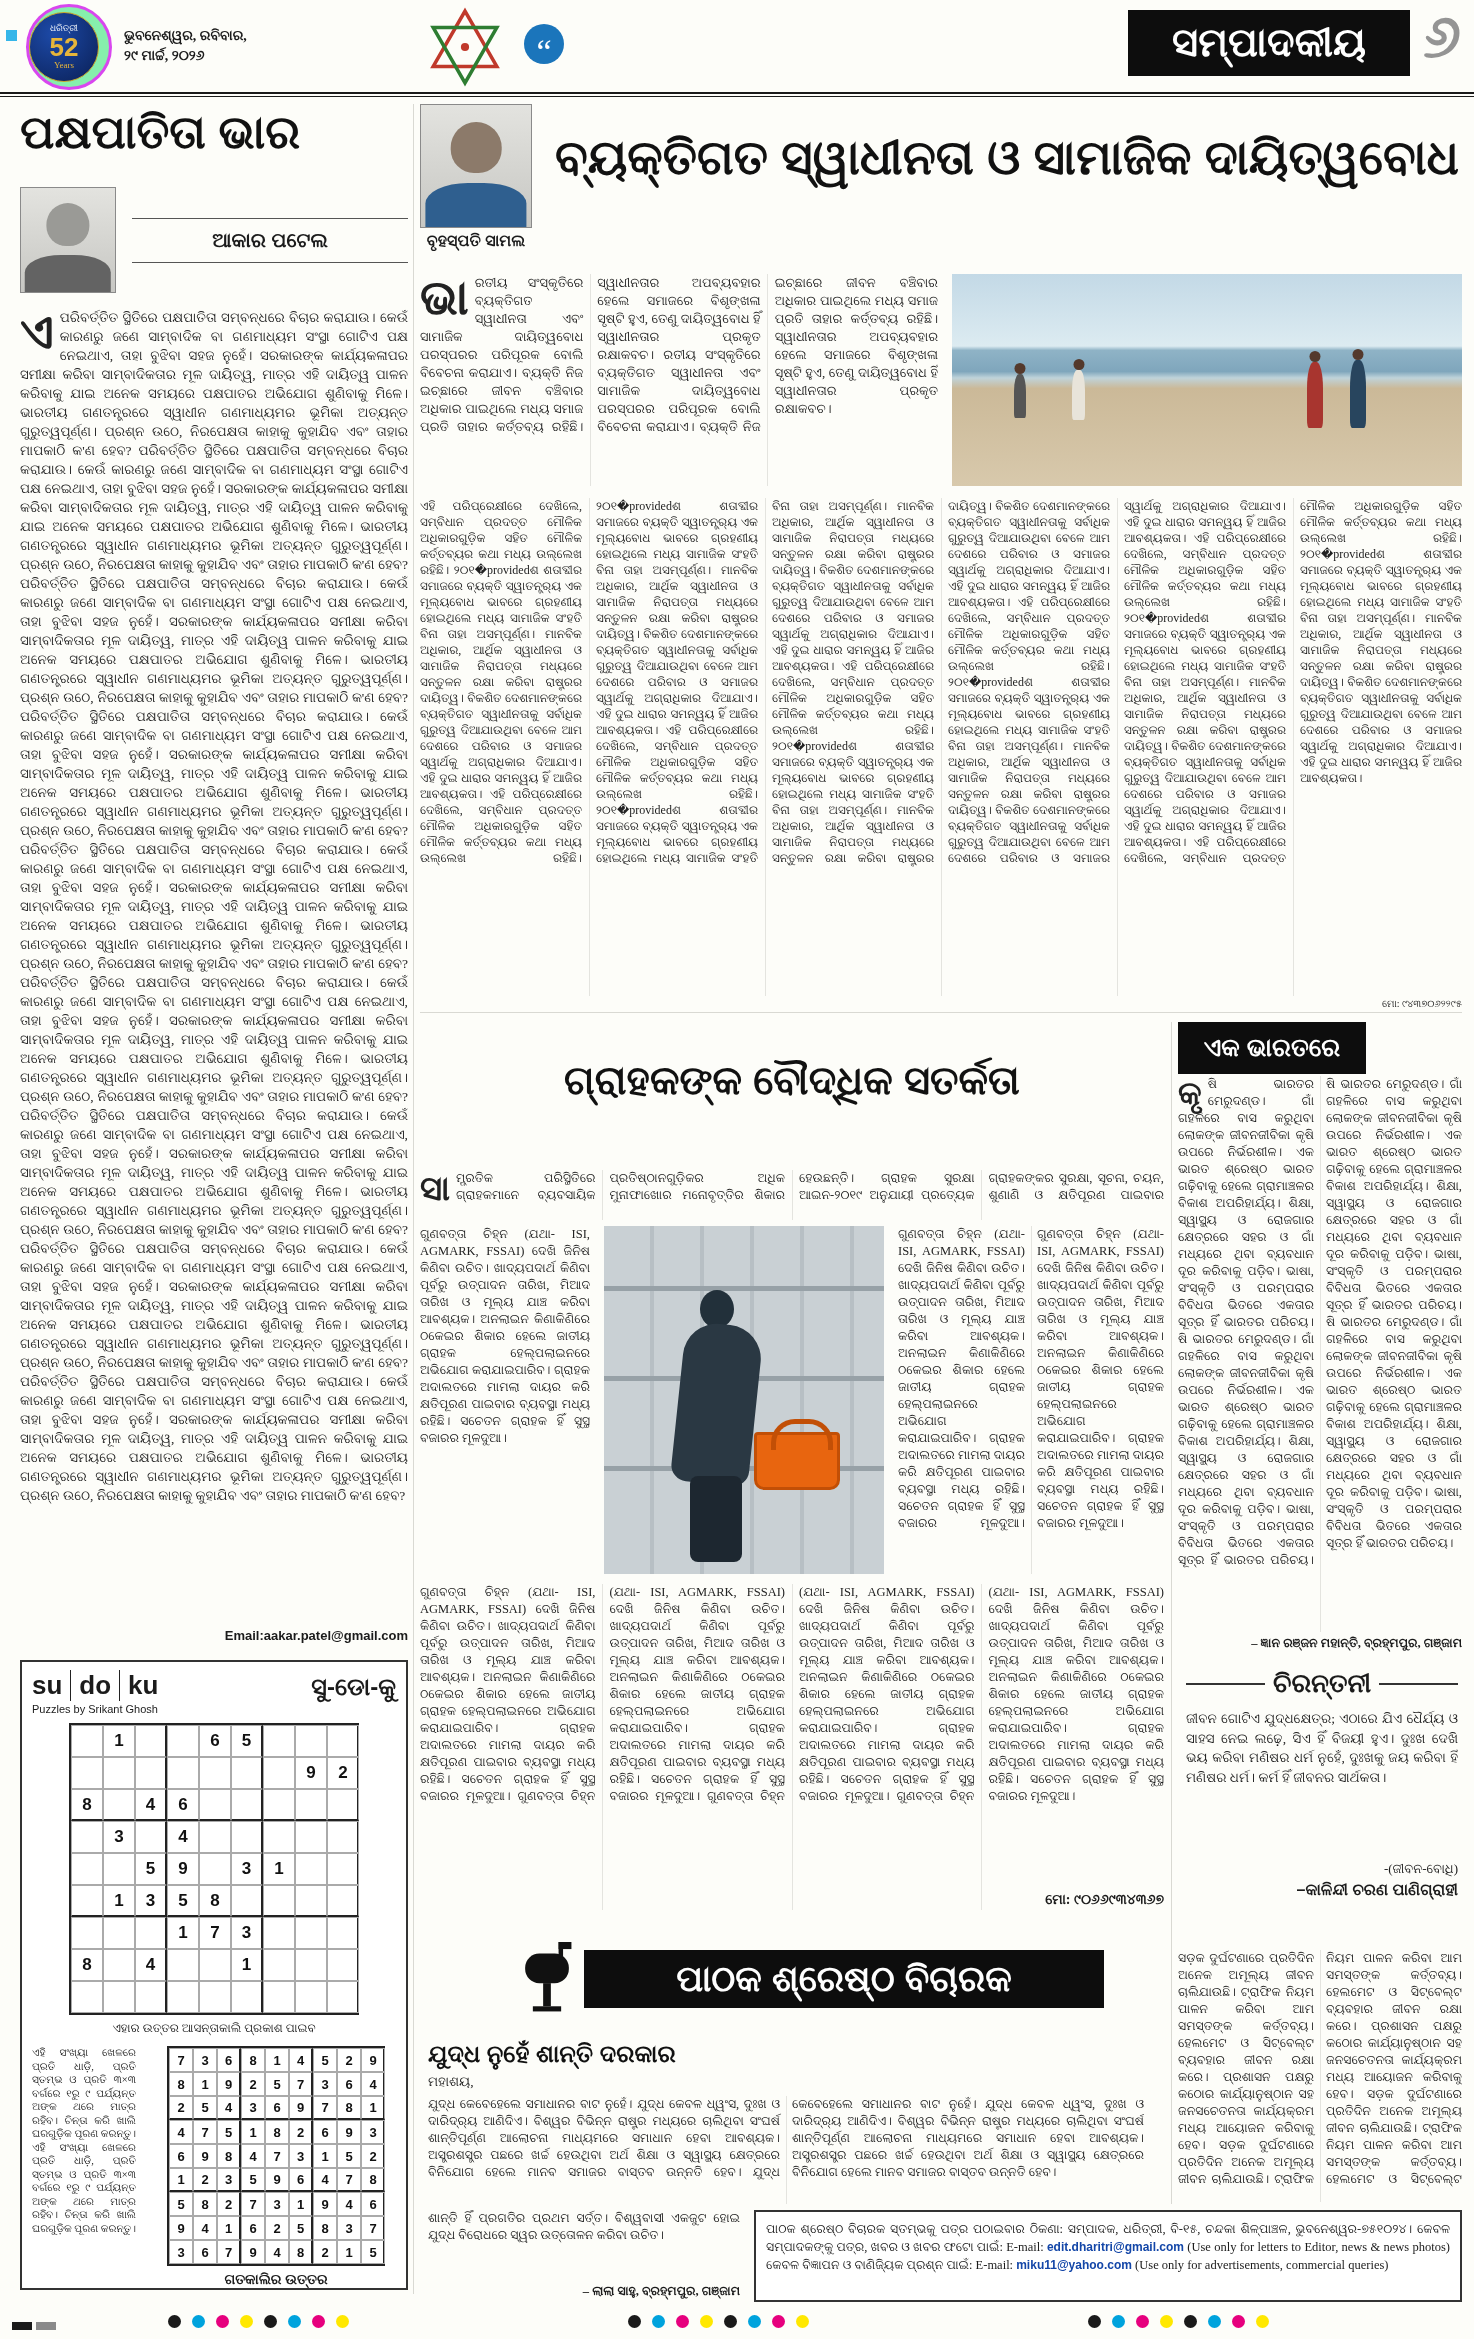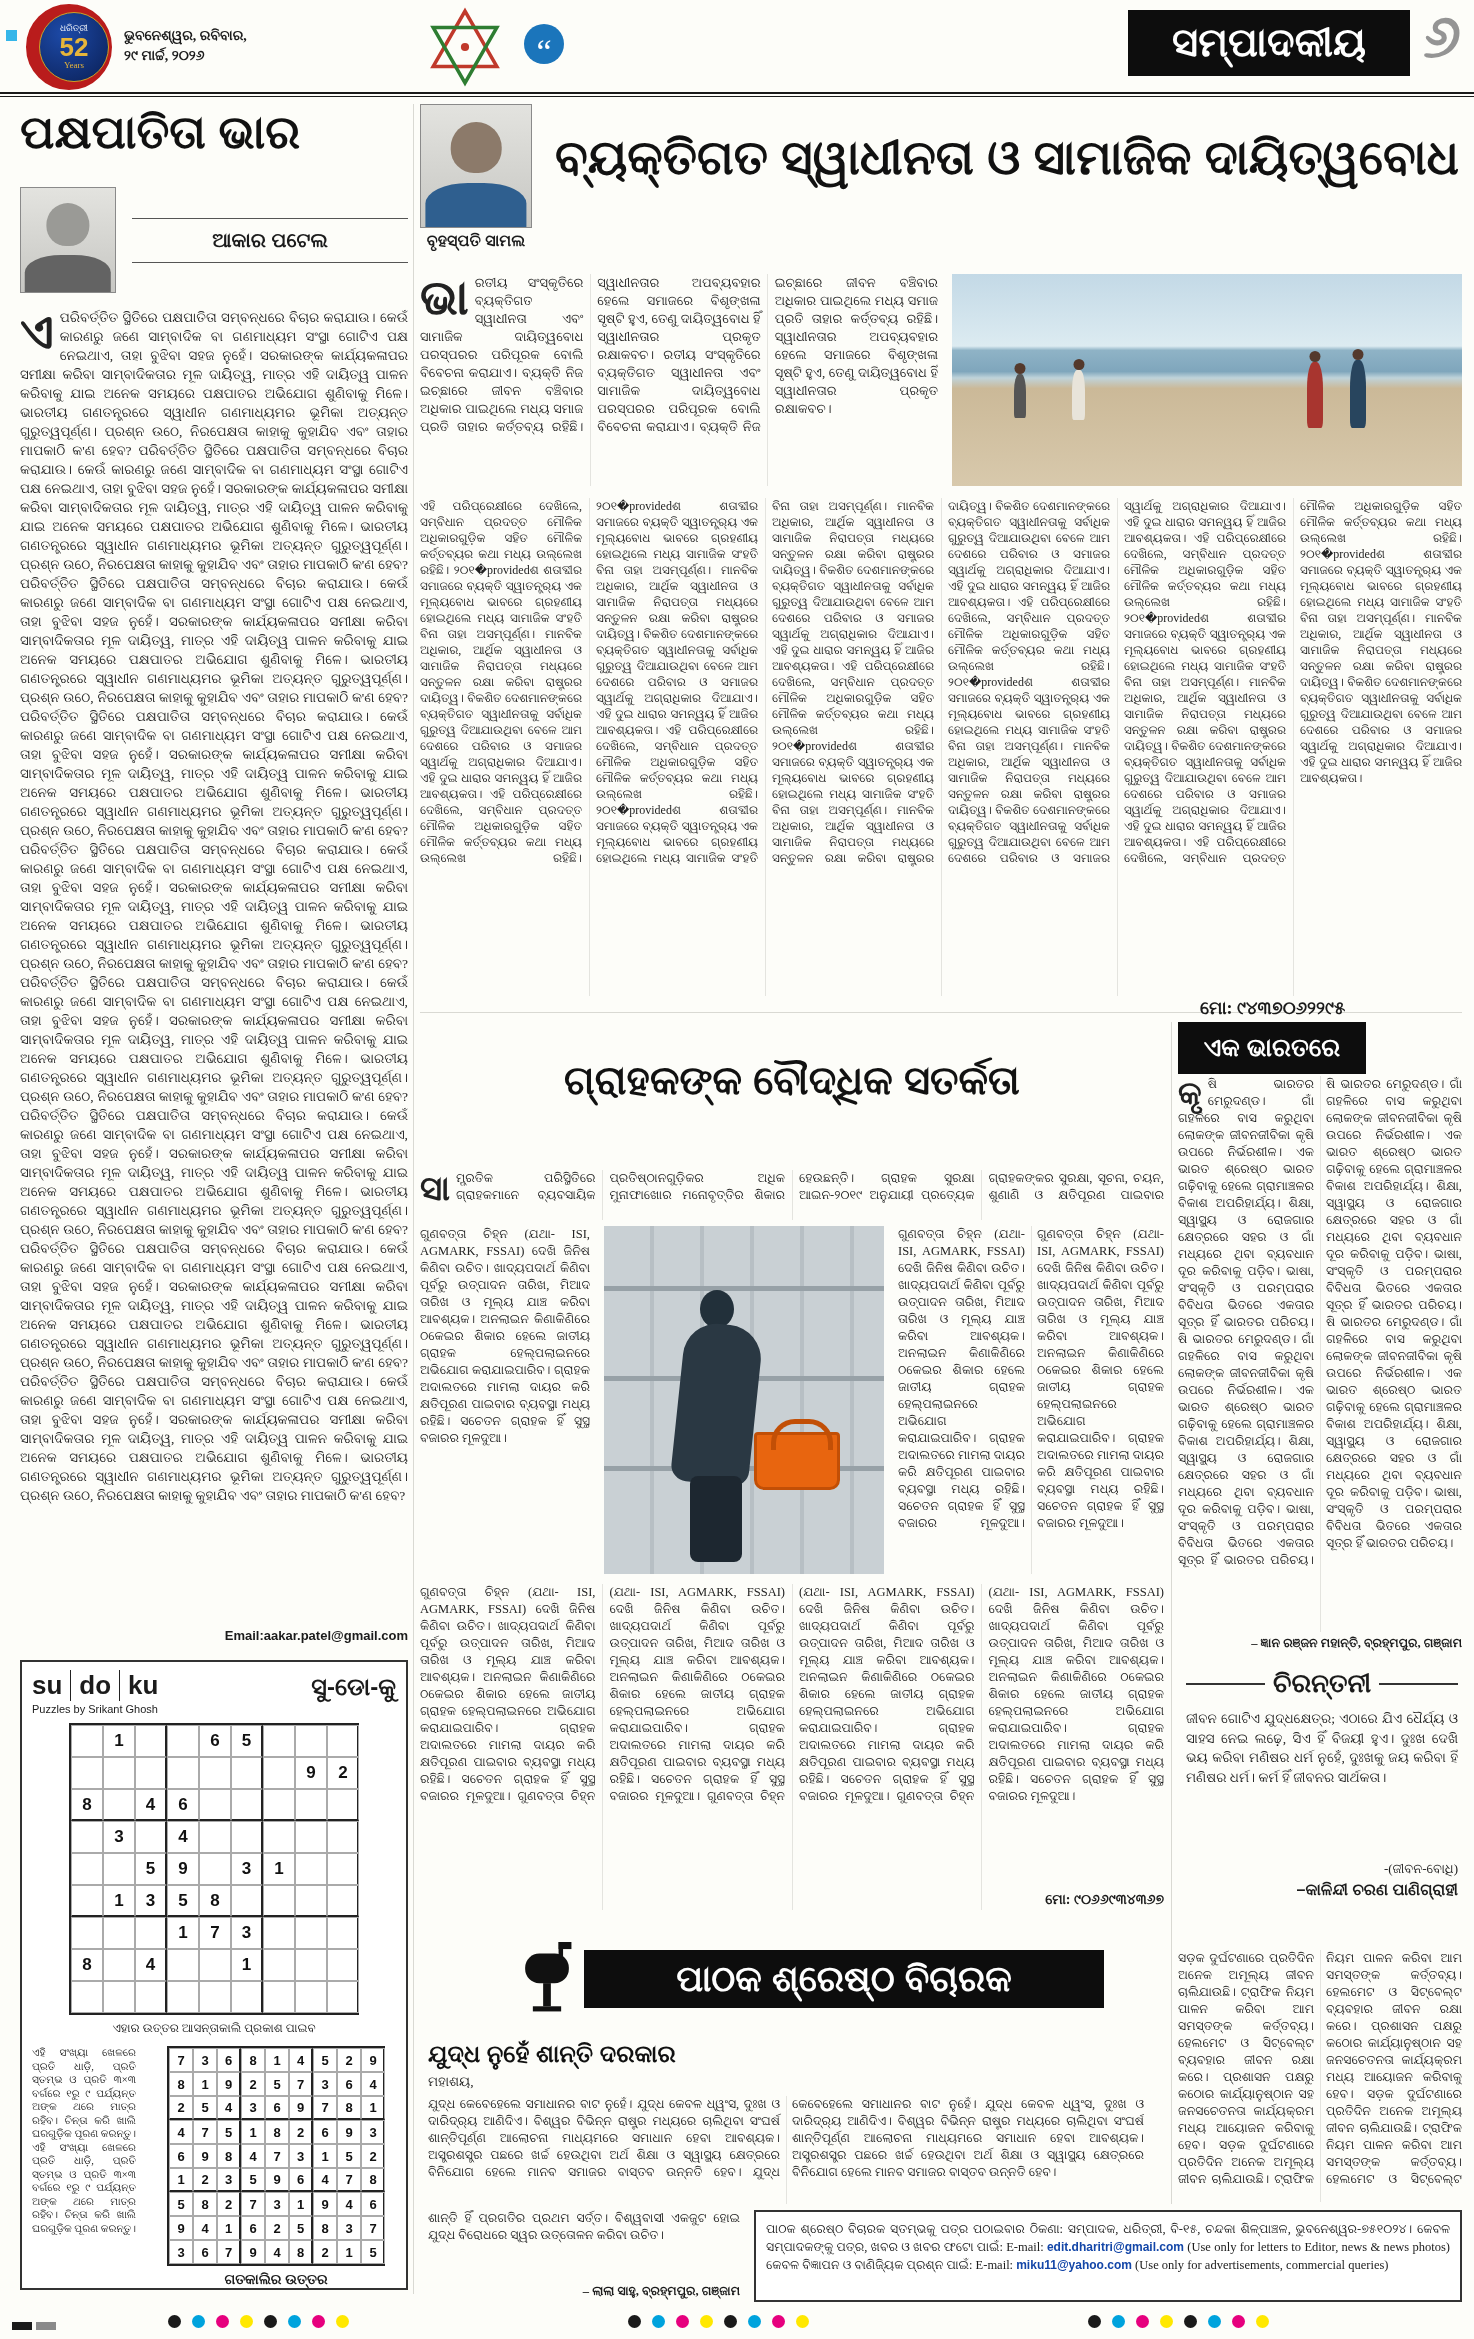--- a/index.html
+++ b/index.html
@@ -3,21 +3,21 @@
 <meta charset="utf-8">
 <style>
   *{margin:0;padding:0;box-sizing:border-box}
   html,body{background:#9a9a9a}
   .page{position:relative;width:1474px;height:2339px;margin:0 auto;background:#fdfdf9;
         font-family:"Liberation Serif","DejaVu Serif",serif;color:#1b1b1b;overflow:hidden}
 
   
   .corner-sq{position:absolute;left:6px;top:30px;width:11px;height:11px;background:#35b6e9}
   .logo-badge{position:absolute;left:26px;top:4px;width:86px;height:86px;border-radius:50%;
-              border:3px solid #b91c1c;background:#b91c1c;display:flex;align-items:center;justify-content:flex-end}
+              border:3px solid #d946ef;background:#86efac;display:flex;align-items:center;justify-content:flex-start}
   .logo-inner{width:70px;height:70px;border-radius:50%;border:1px solid #c9a227;
               background:radial-gradient(circle at 35% 30%,#1d4aa8,#0a1f55);
               color:#e7b53a;display:flex;flex-direction:column;align-items:center;justify-content:center;text-align:center}
   .logo-top{font-size:9px;color:#fff;line-height:11px}
   .logo-num{font-size:26px;font-weight:bold;line-height:26px;font-family:"Liberation Sans",sans-serif}
   .logo-years{font-size:9px;line-height:11px}
   .dateline{position:absolute;left:124px;top:26px;width:185px;font-size:14px;line-height:20px;font-weight:bold}
   .star-emblem{position:absolute;left:424px;top:6px;width:82px;height:82px}
   .quote-block{position:absolute;left:524px;top:12px;width:596px;height:74px}
   .quote-icon{position:absolute;left:0;top:12px;width:40px;height:40px;border-radius:50%;background:#1b75bb;
@@ -86,21 +86,21 @@
   .a1-authorblock{width:132px}
   .a1-photo{width:112px;height:124px}
   .a1-authname{font-weight:bold;font-size:16px;text-align:center;width:112px;margin-top:4px;font-family:"Liberation Sans",sans-serif}
   .a1-headline{flex:1;text-align:center;font-size:48px;line-height:56px;padding-top:26px}
   .cols3{column-count:3;column-gap:14px;column-rule:1px solid #e4e4df}
   .cols6{column-count:6;column-gap:14px;column-rule:1px solid #e4e4df}
   .cols4{column-count:4;column-gap:14px;column-rule:1px solid #e4e4df}
   .cols2{column-count:2;column-gap:12px;column-rule:1px solid #e4e4df}
   .a1-blockA{position:absolute;left:420px;top:274px;width:518px;height:212px;font-size:13px;line-height:18px}
   .a1-blockB{position:absolute;left:420px;top:498px;width:1042px;height:498px;font-size:12px;line-height:16px}
-  .a1-phone{position:absolute;left:1200px;top:998px;width:262px;font-weight:bold;font-size:18px}
+  .a1-phone{position:absolute;left:1200px;top:998px;width:262px;text-align:right;font-weight:normal;font-size:10px}
 
   
   .photo-beach{position:absolute;left:952px;top:274px;width:510px;height:212px;overflow:hidden;
     background:linear-gradient(180deg,#c3d9e6 0%,#dcebf1 34%,#8fb3c6 36%,#7fa6bc 46%,#bfd3da 49%,#cbb998 54%,#d8c9ac 100%)}
   .fig{position:absolute;border-radius:40% 40% 12% 12%}
   .fig .fh{position:absolute;left:50%;top:-11px;transform:translateX(-50%);width:11px;height:11px;border-radius:50%;background:#54392c}
 
   
   .a2-hdrrow{position:absolute;left:420px;top:1022px;width:744px;height:142px;display:flex}
   .a2-authorblock{width:118px}

